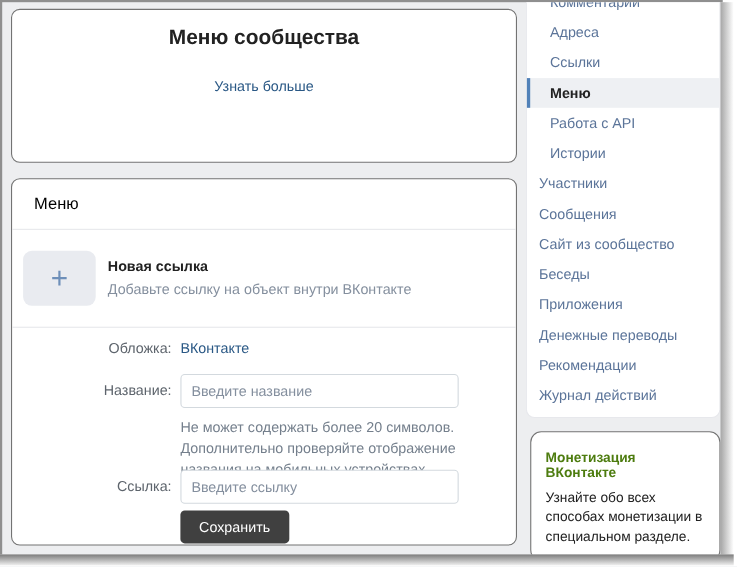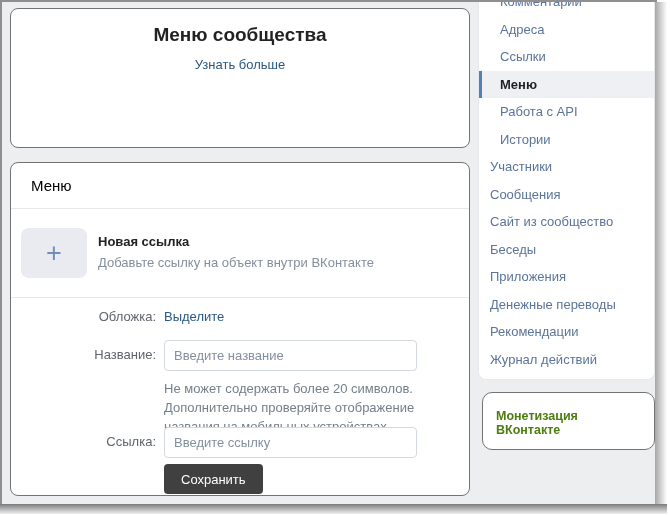--- a/index.html
+++ b/index.html
@@ -25,21 +25,21 @@
     background:linear-gradient(to bottom,#7b7b7b,#f0f0f0);
   }
   .card{
     position:absolute;background:#ffffff;border:1px solid #737373;
     box-sizing:border-box;border-radius:8px;
   }
   
   .header-card{left:8px;top:6px;width:460px;height:140px;text-align:center;}
   .page-title{margin-top:15px;font-size:19px;font-weight:bold;color:#222222;}
   .page-desc{margin-top:12px;font-size:13px;color:#3c3f44;line-height:21px;}
-  .learn-more{display:inline-block;margin-top:11px;font-size:13px;color:#2a5885;cursor:pointer;text-decoration:none;}
+  .learn-more{display:inline-block;margin-top:25px;font-size:13px;color:#2a5885;cursor:pointer;text-decoration:none;}
   
   .menu-card{left:8px;top:160px;width:460px;height:334px;border-radius:8px;}
   .card-header{
     height:45px;line-height:45px;padding:0 20px;font-size:15px;color:#000;
     border-bottom:1px solid #e7e8ec;
   }
   .new-link-row{position:absolute;top:46px;left:0;right:0;height:88px;border-bottom:1px solid #e7e8ec;cursor:pointer;}
   .plus-box{
     position:absolute;left:10px;top:19px;width:66px;height:50px;
     background:#e9ebf0;border-radius:8px;display:flex;align-items:center;justify-content:center;
@@ -109,21 +109,21 @@
 
     <div class="new-link-row">
       <div class="plus-box">
         <span>+</span>
       </div>
       <div class="nl-title">Новая ссылка</div>
       <div class="nl-sub">Добавьте ссылку на объект внутри ВКонтакте</div>
     </div>
 
     <div class="form-label lbl-cover">Обложка:</div>
-    <a class="cover-action">Выделите</a>
+    <a class="cover-action">ВКонтакте</a>
 
     <div class="form-label lbl-name">Название:</div>
     <input class="vk-input inp-name" type="text" placeholder="Введите название" style="">
     <div class="hint">Не может содержать более 20 символов. Дополнительно проверяйте отображение названия на мобильных устройствах.</div>
 
     <div class="form-label lbl-link">Ссылка:</div>
     <input class="vk-input inp-link" type="text" placeholder="Введите ссылку" style="">
 
     <button class="save-btn">Сохранить</button>
   </div>
@@ -140,19 +140,20 @@
     <div class="nav-item">Сайт из сообщество</div>
     <div class="nav-item">Беседы</div>
     <div class="nav-item">Приложения</div>
     <div class="nav-item">Денежные переводы</div>
     <div class="nav-item">Рекомендации</div>
     <div class="nav-item">Журнал действий</div>
   </div>
 
   <div class="card monetization-card">
     <div class="mon-title">Монетизация ВКонтакте</div>
+    <div class="mon-text">Узнайте обо всех способах монетизации в специальном разделе.</div>
 
   </div>
 
 </div>
 
 <div class="shadow-right"></div>
 <div class="shadow-bottom"></div>
 
 </body></html>

